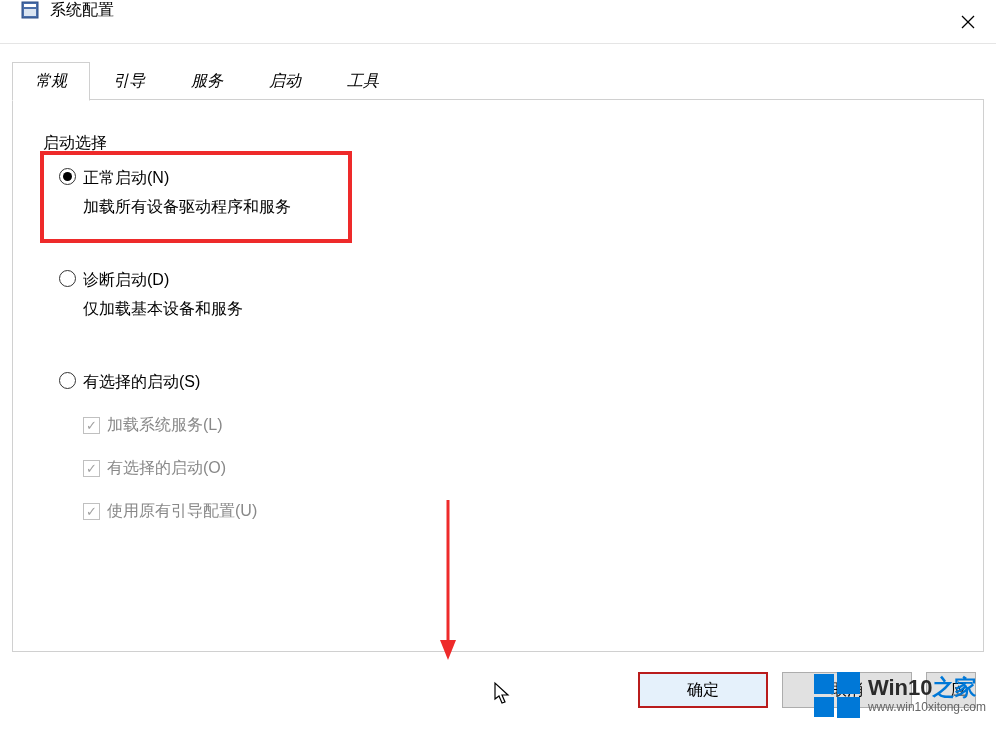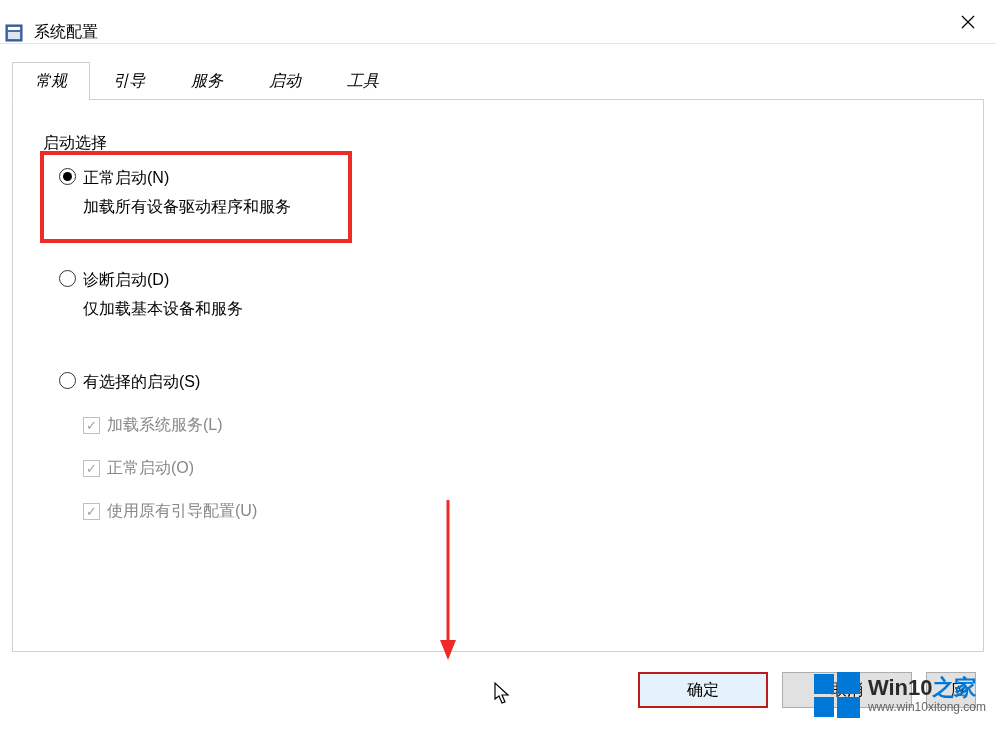--- a/index.html
+++ b/index.html
@@ -18,22 +18,22 @@
     }
     .window {
       width: 996px;
       height: 732px;
       background: #fff;
       position: relative;
     }
     .titlebar {
       height: 44px;
       display: flex;
-      align-items: flex-end;
-      padding: 0 4px;
+      align-items: flex-start;
+      padding: 0 20px;
       border-bottom: 1px solid #e5e5e5;
       position: relative;
     }
     .titlebar .app-icon {
       width: 20px;
       height: 20px;
       margin-right: 10px;
       display: inline-flex;
       align-items: center;
       justify-content: center;
@@ -311,21 +311,21 @@
         <span class="radio-circle"></span>
         <span class="radio-label">有选择的启动(S)</span>
       </div>
 
       <div class="checkbox-row">
         <span class="checkbox-box checked disabled"></span>
         <span class="checkbox-label disabled">加载系统服务(L)</span>
       </div>
       <div class="checkbox-row">
         <span class="checkbox-box checked disabled"></span>
-        <span class="checkbox-label disabled">正常启动(O)</span>
+        <span class="checkbox-label disabled">有选择的启动(O)</span>
       </div>
       <div class="checkbox-row">
         <span class="checkbox-box checked disabled"></span>
         <span class="checkbox-label disabled">使用原有引导配置(U)</span>
       </div>
     </div>
   </div>
 
   <div class="highlight-box"></div>
 

